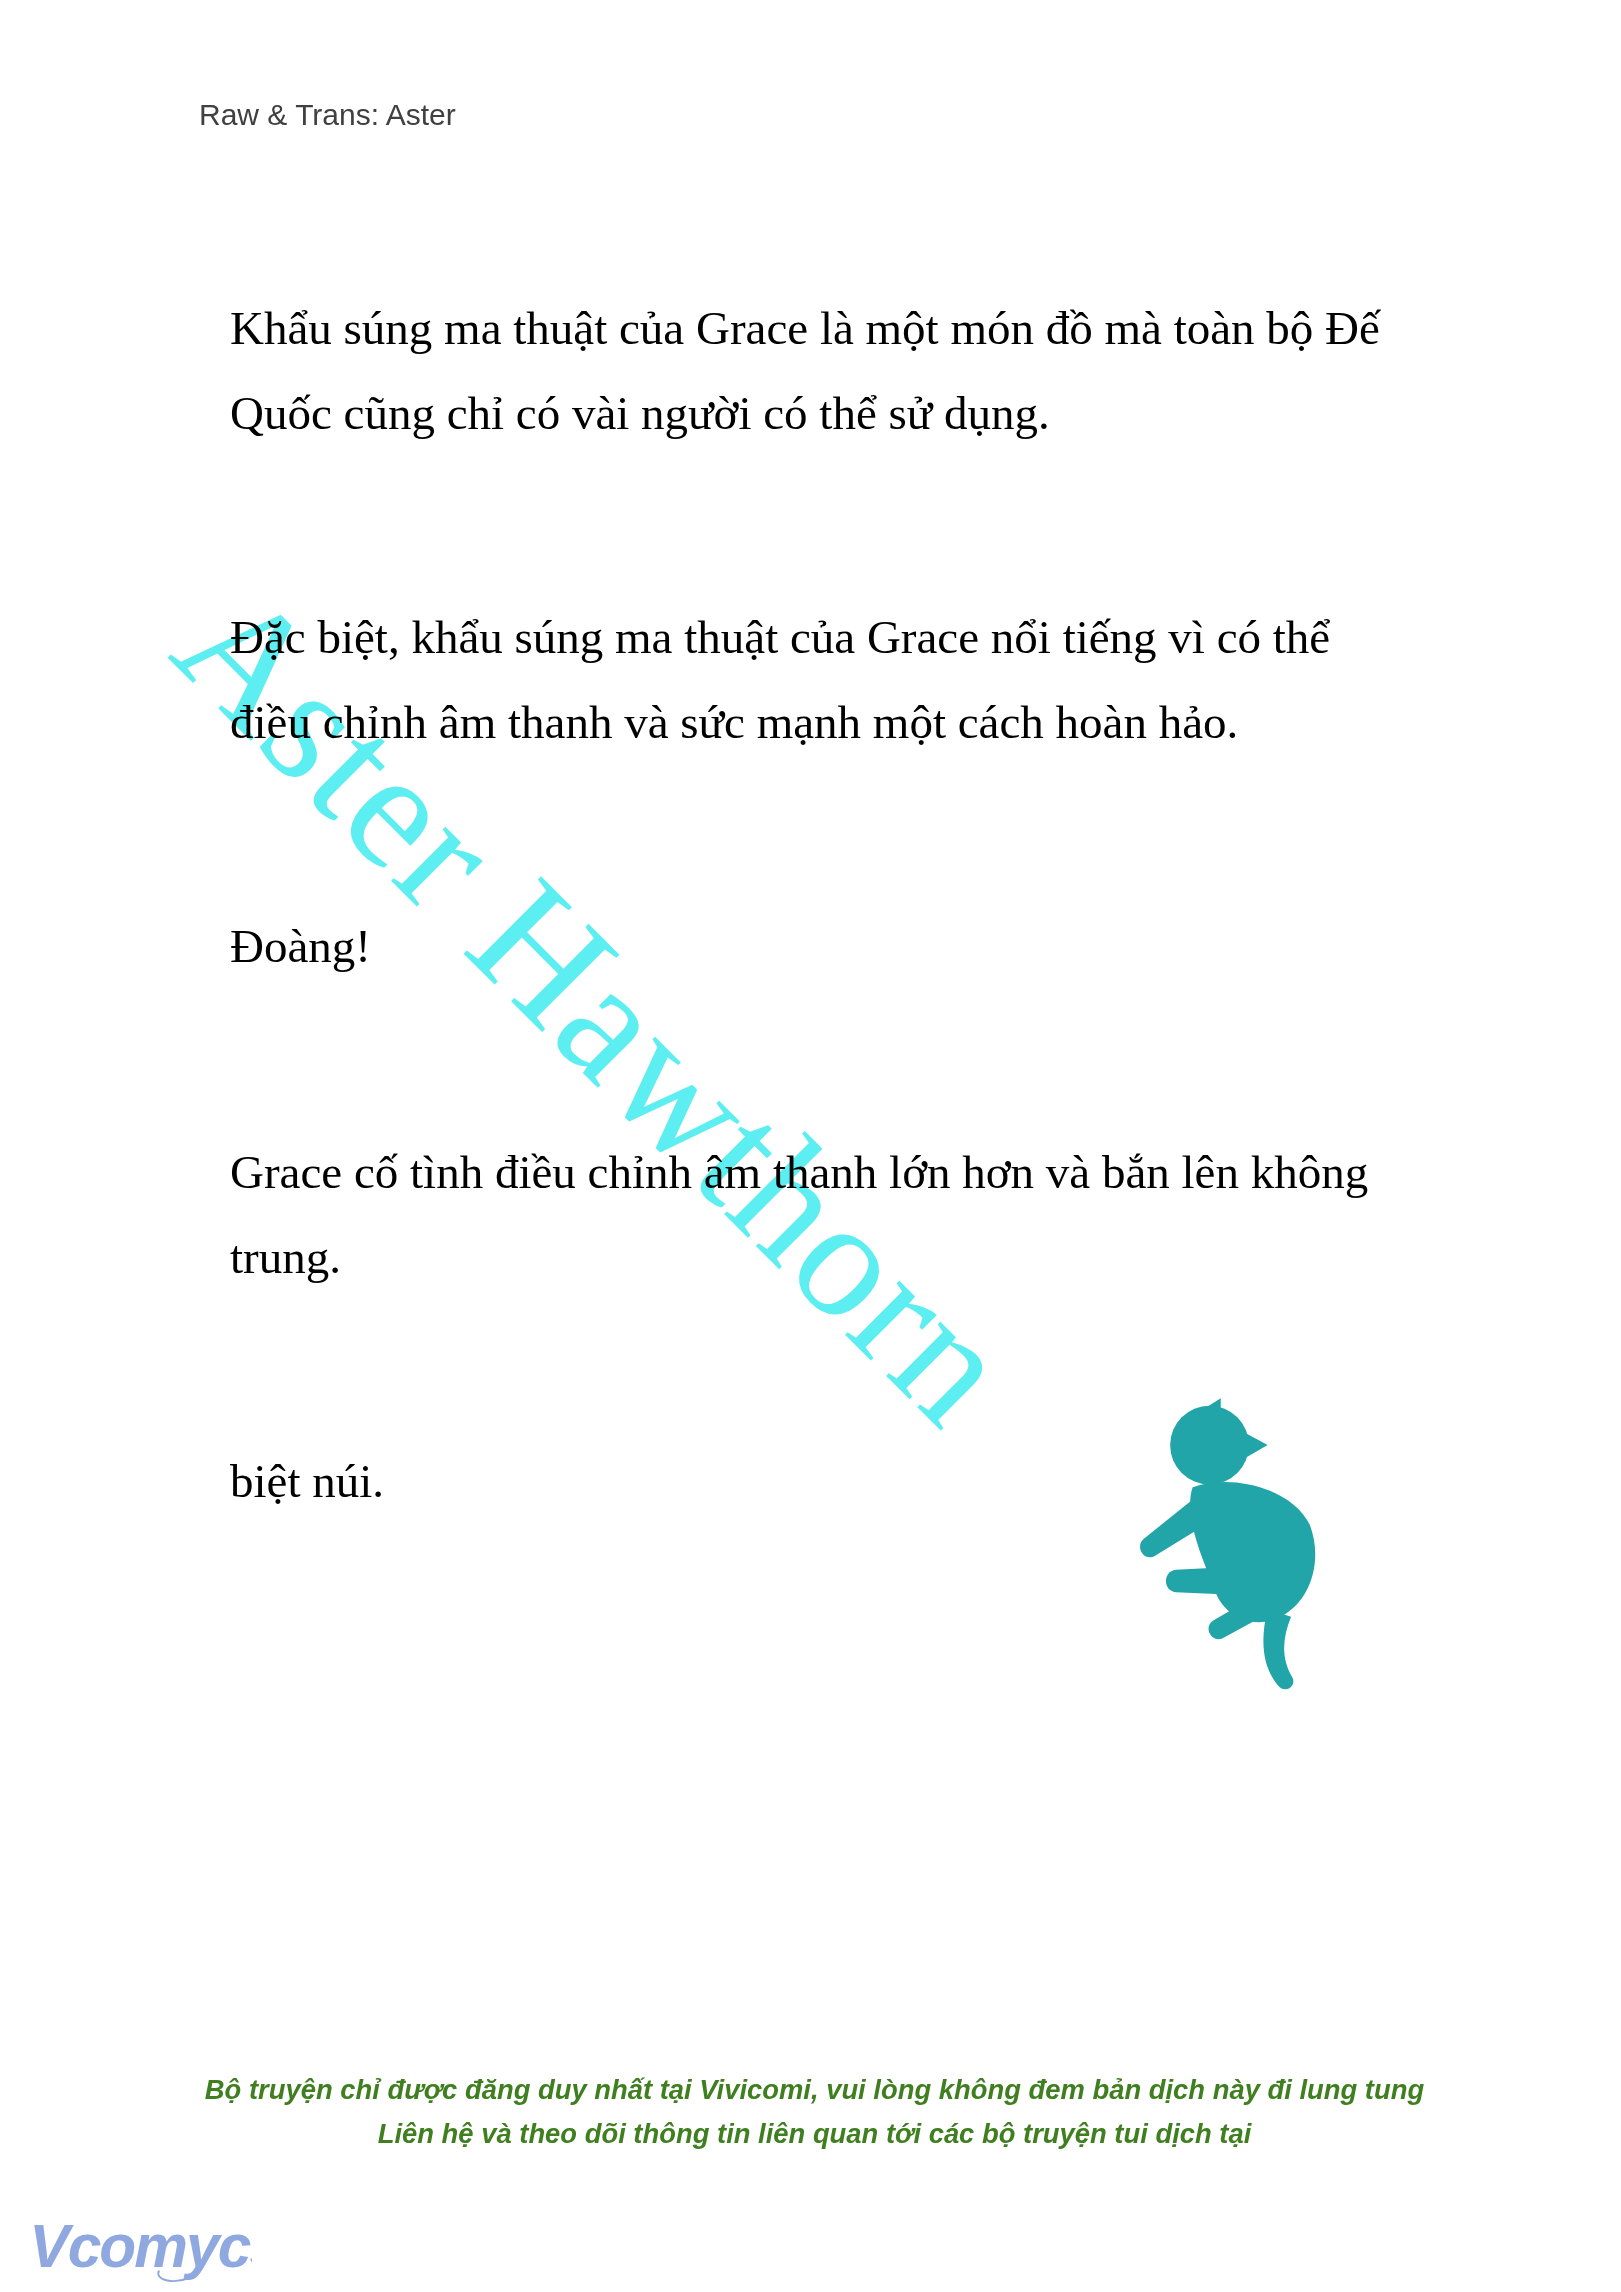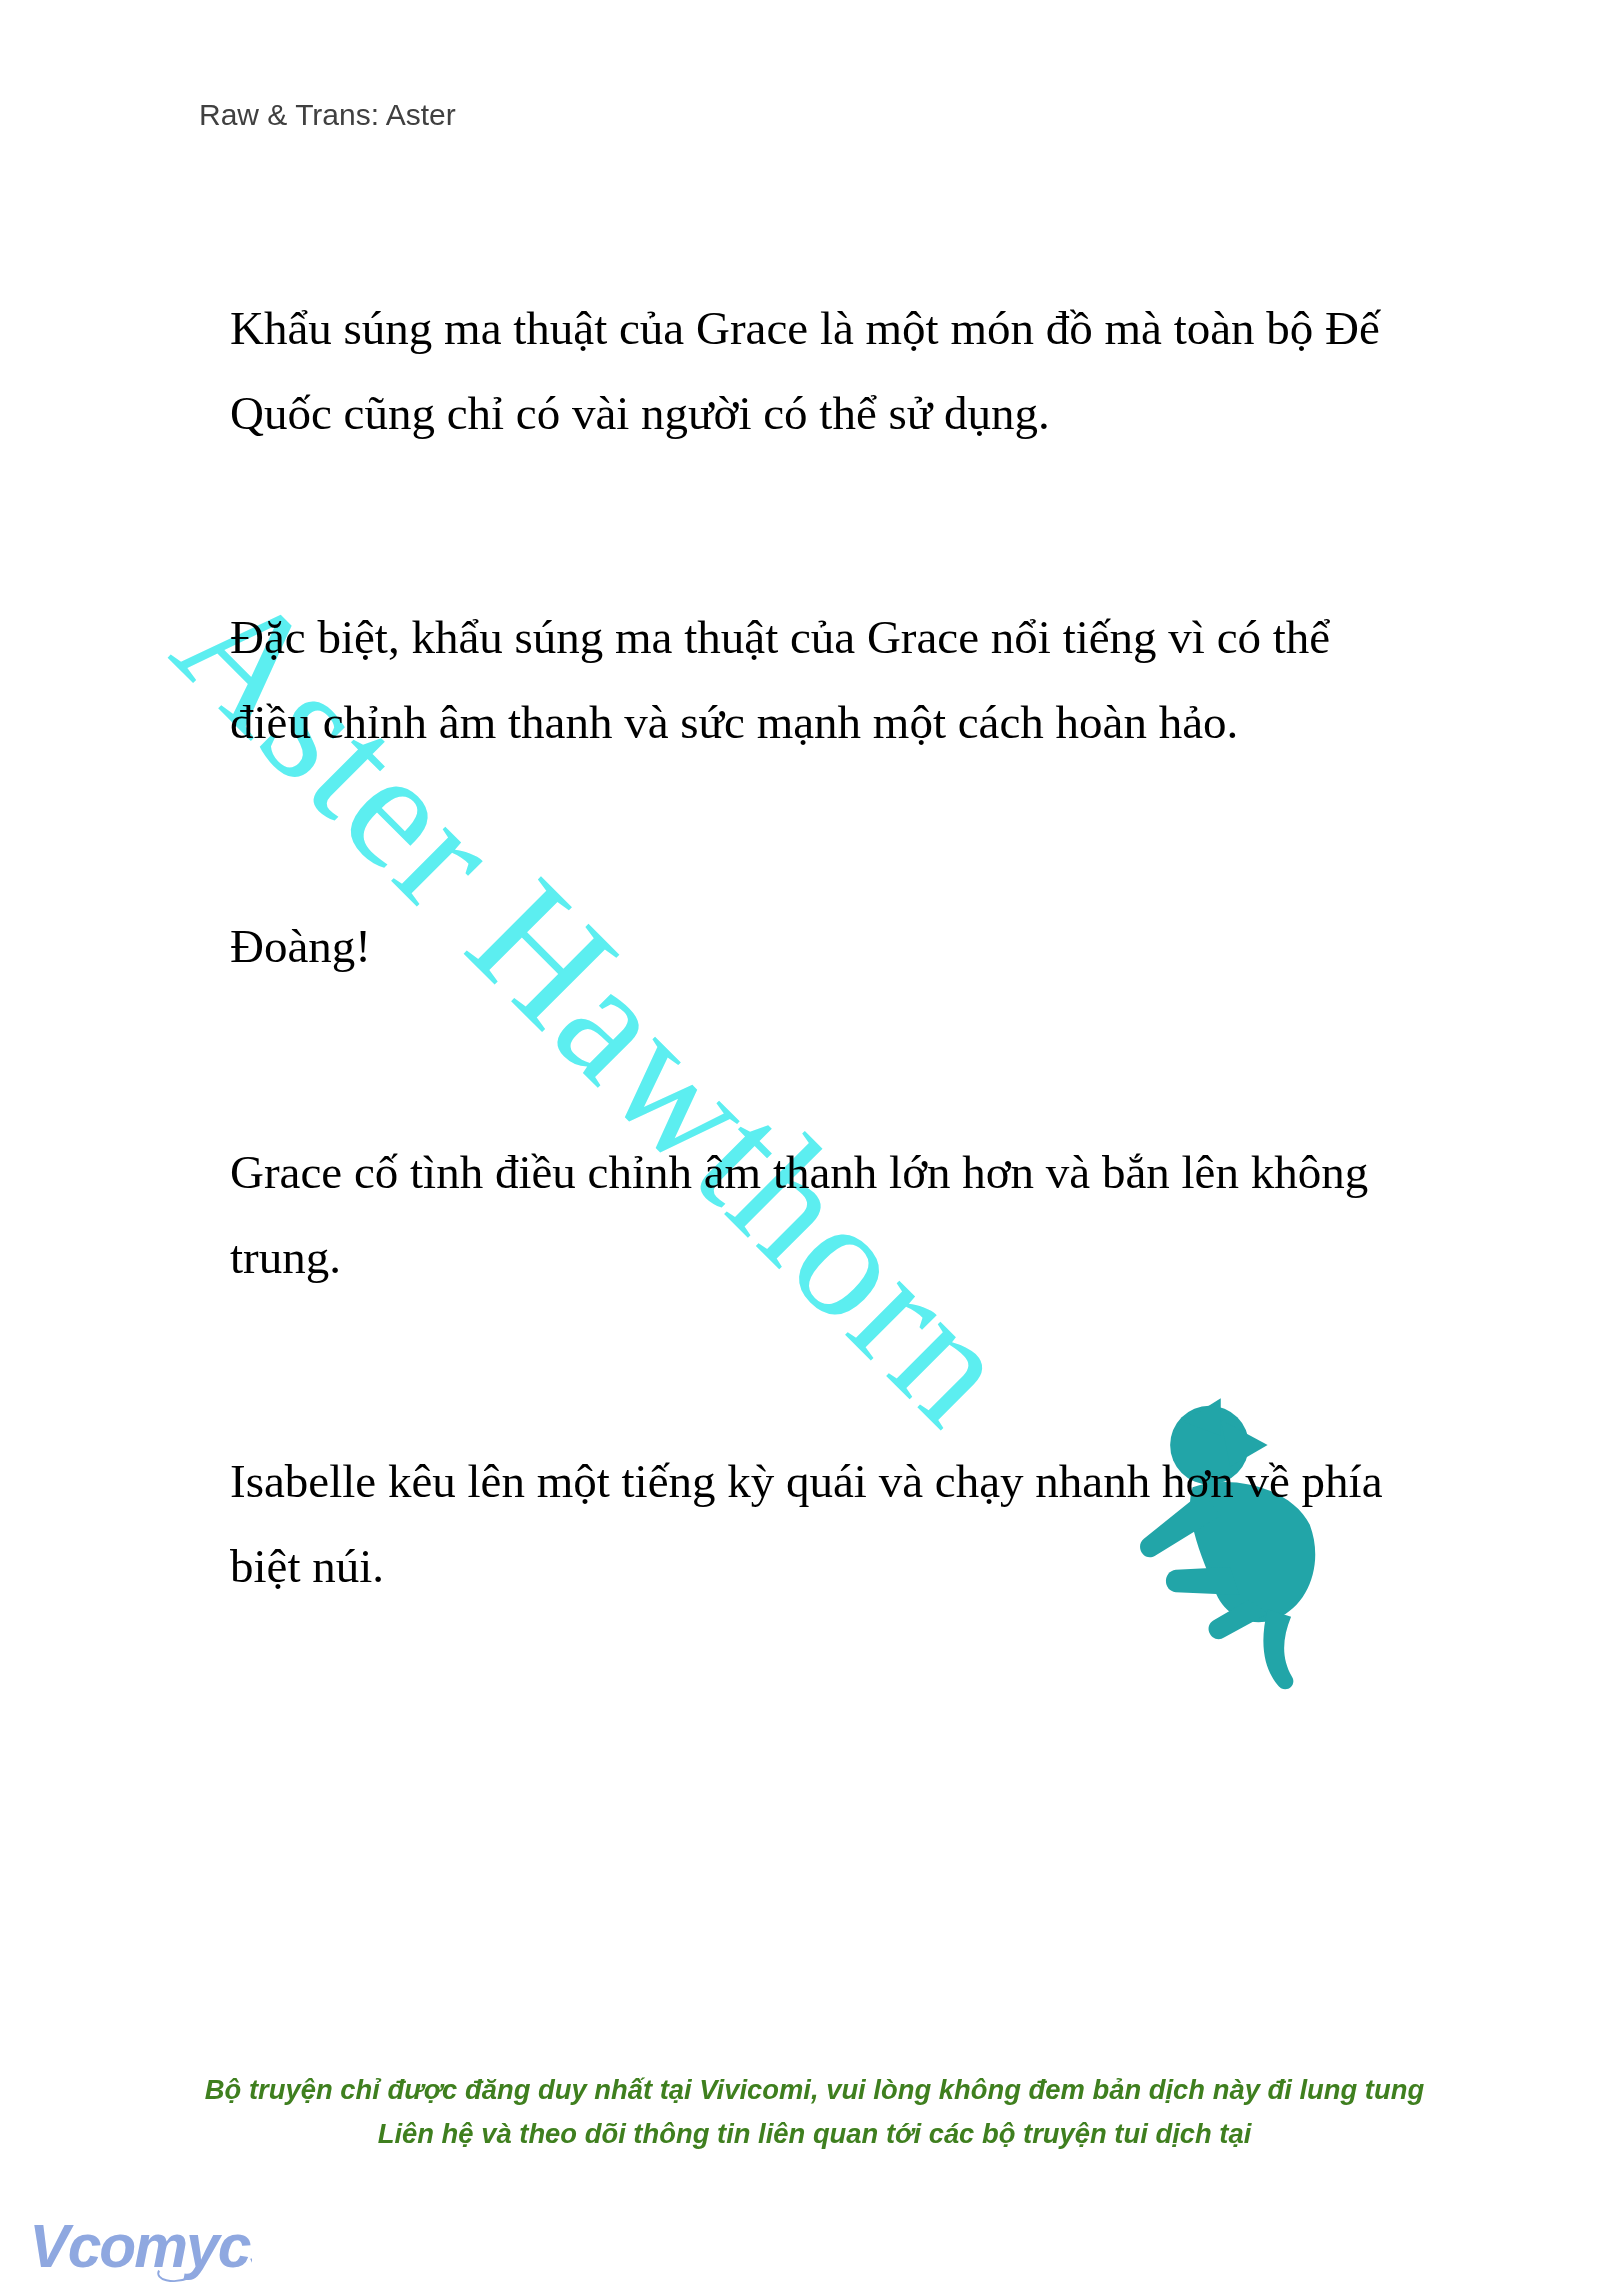--- a/index.html
+++ b/index.html
@@ -83,21 +83,20 @@
   <div class="para" style="top:904px">
     <span>Đoàng!</span>
   </div>
 
   <div class="para" style="top:1130px">
     <span>Grace cố tình điều chỉnh âm thanh lớn hơn và bắn lên không</span>
     <span>trung.</span>
   </div>
 
   <div class="para" style="top:1439px">
-    <span>Isabelle kêu lên một tiếng kỳ quái và chạy nhanh hơn về phía</span>
     <span>biệt núi.</span>
   </div>
 
 
   <div class="footer">
     <div>Bộ truyện chỉ được đăng duy nhất tại Vivicomi, vui lòng không đem bản dịch này đi lung tung</div>
     <div>Liên hệ và theo dõi thông tin liên quan tới các bộ truyện tui dịch tại</div>
   </div>
 
   <svg class="logo" viewBox="0 0 230 80" xmlns="http://www.w3.org/2000/svg">

